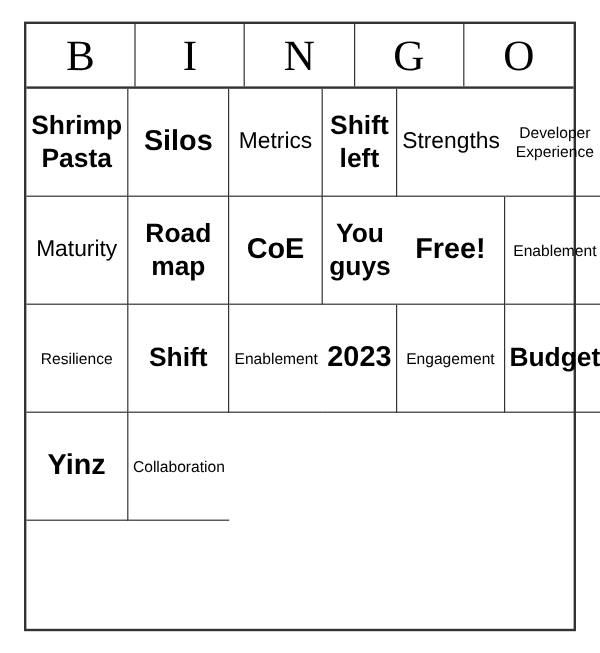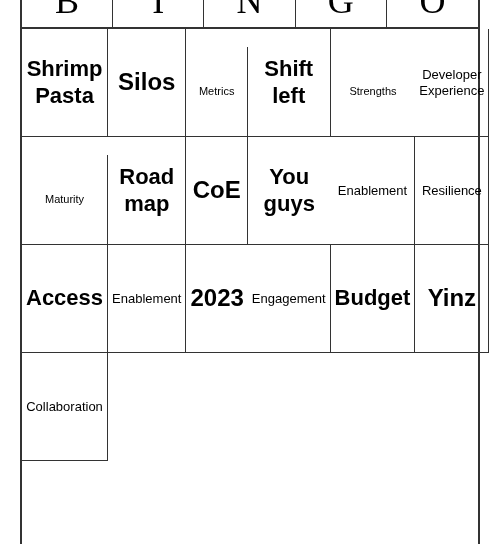--- a/index.html
+++ b/index.html
@@ -75,22 +75,21 @@
       font-size: 24px;
       font-weight: bold;
     }
 
     .size-lg {
       font-size: 22px;
       font-weight: bold;
     }
 
     .size-md {
-      font-size: 11px;
-      margin-top: 18px;
+      font-size: 19px;
     }
 
     .size-sm {
       font-size: 13px;
     }
   </style>
 </head>
 <body>
 
 <div class="bingo-card">
@@ -105,23 +104,24 @@
   <div class="bingo-cell size-lg">Shrimp Pasta</div>
       <div class="bingo-cell size-xl">Silos</div>
       <div class="bingo-cell size-md">Metrics</div>
       <div class="bingo-cell size-lg">Shift left</div>
       <div class="bingo-cell size-md">Strengths</div>
       <div class="bingo-cell size-sm">Developer Experience</div>
       <div class="bingo-cell size-md">Maturity</div>
       <div class="bingo-cell size-lg">Road map</div>
       <div class="bingo-cell size-xl">CoE</div>
       <div class="bingo-cell size-lg">You guys</div>
+      <div class="bingo-cell size-xl">Free!</div>
       <div class="bingo-cell size-sm">Enablement</div>
       <div class="bingo-cell size-sm">Resilience</div>
-      <div class="bingo-cell size-lg">Access</div>
+      <div class="bingo-cell size-lg">Shift</div>
       <div class="bingo-cell size-sm">Enablement</div>
       <div class="bingo-cell size-xl">2023</div>
       <div class="bingo-cell size-sm">Engagement</div>
       <div class="bingo-cell size-lg">Budget</div>
       <div class="bingo-cell size-xl">Yinz</div>
       <div class="bingo-cell size-sm">Collaboration</div>
     </div>
 </div>
 
 </body></html>

